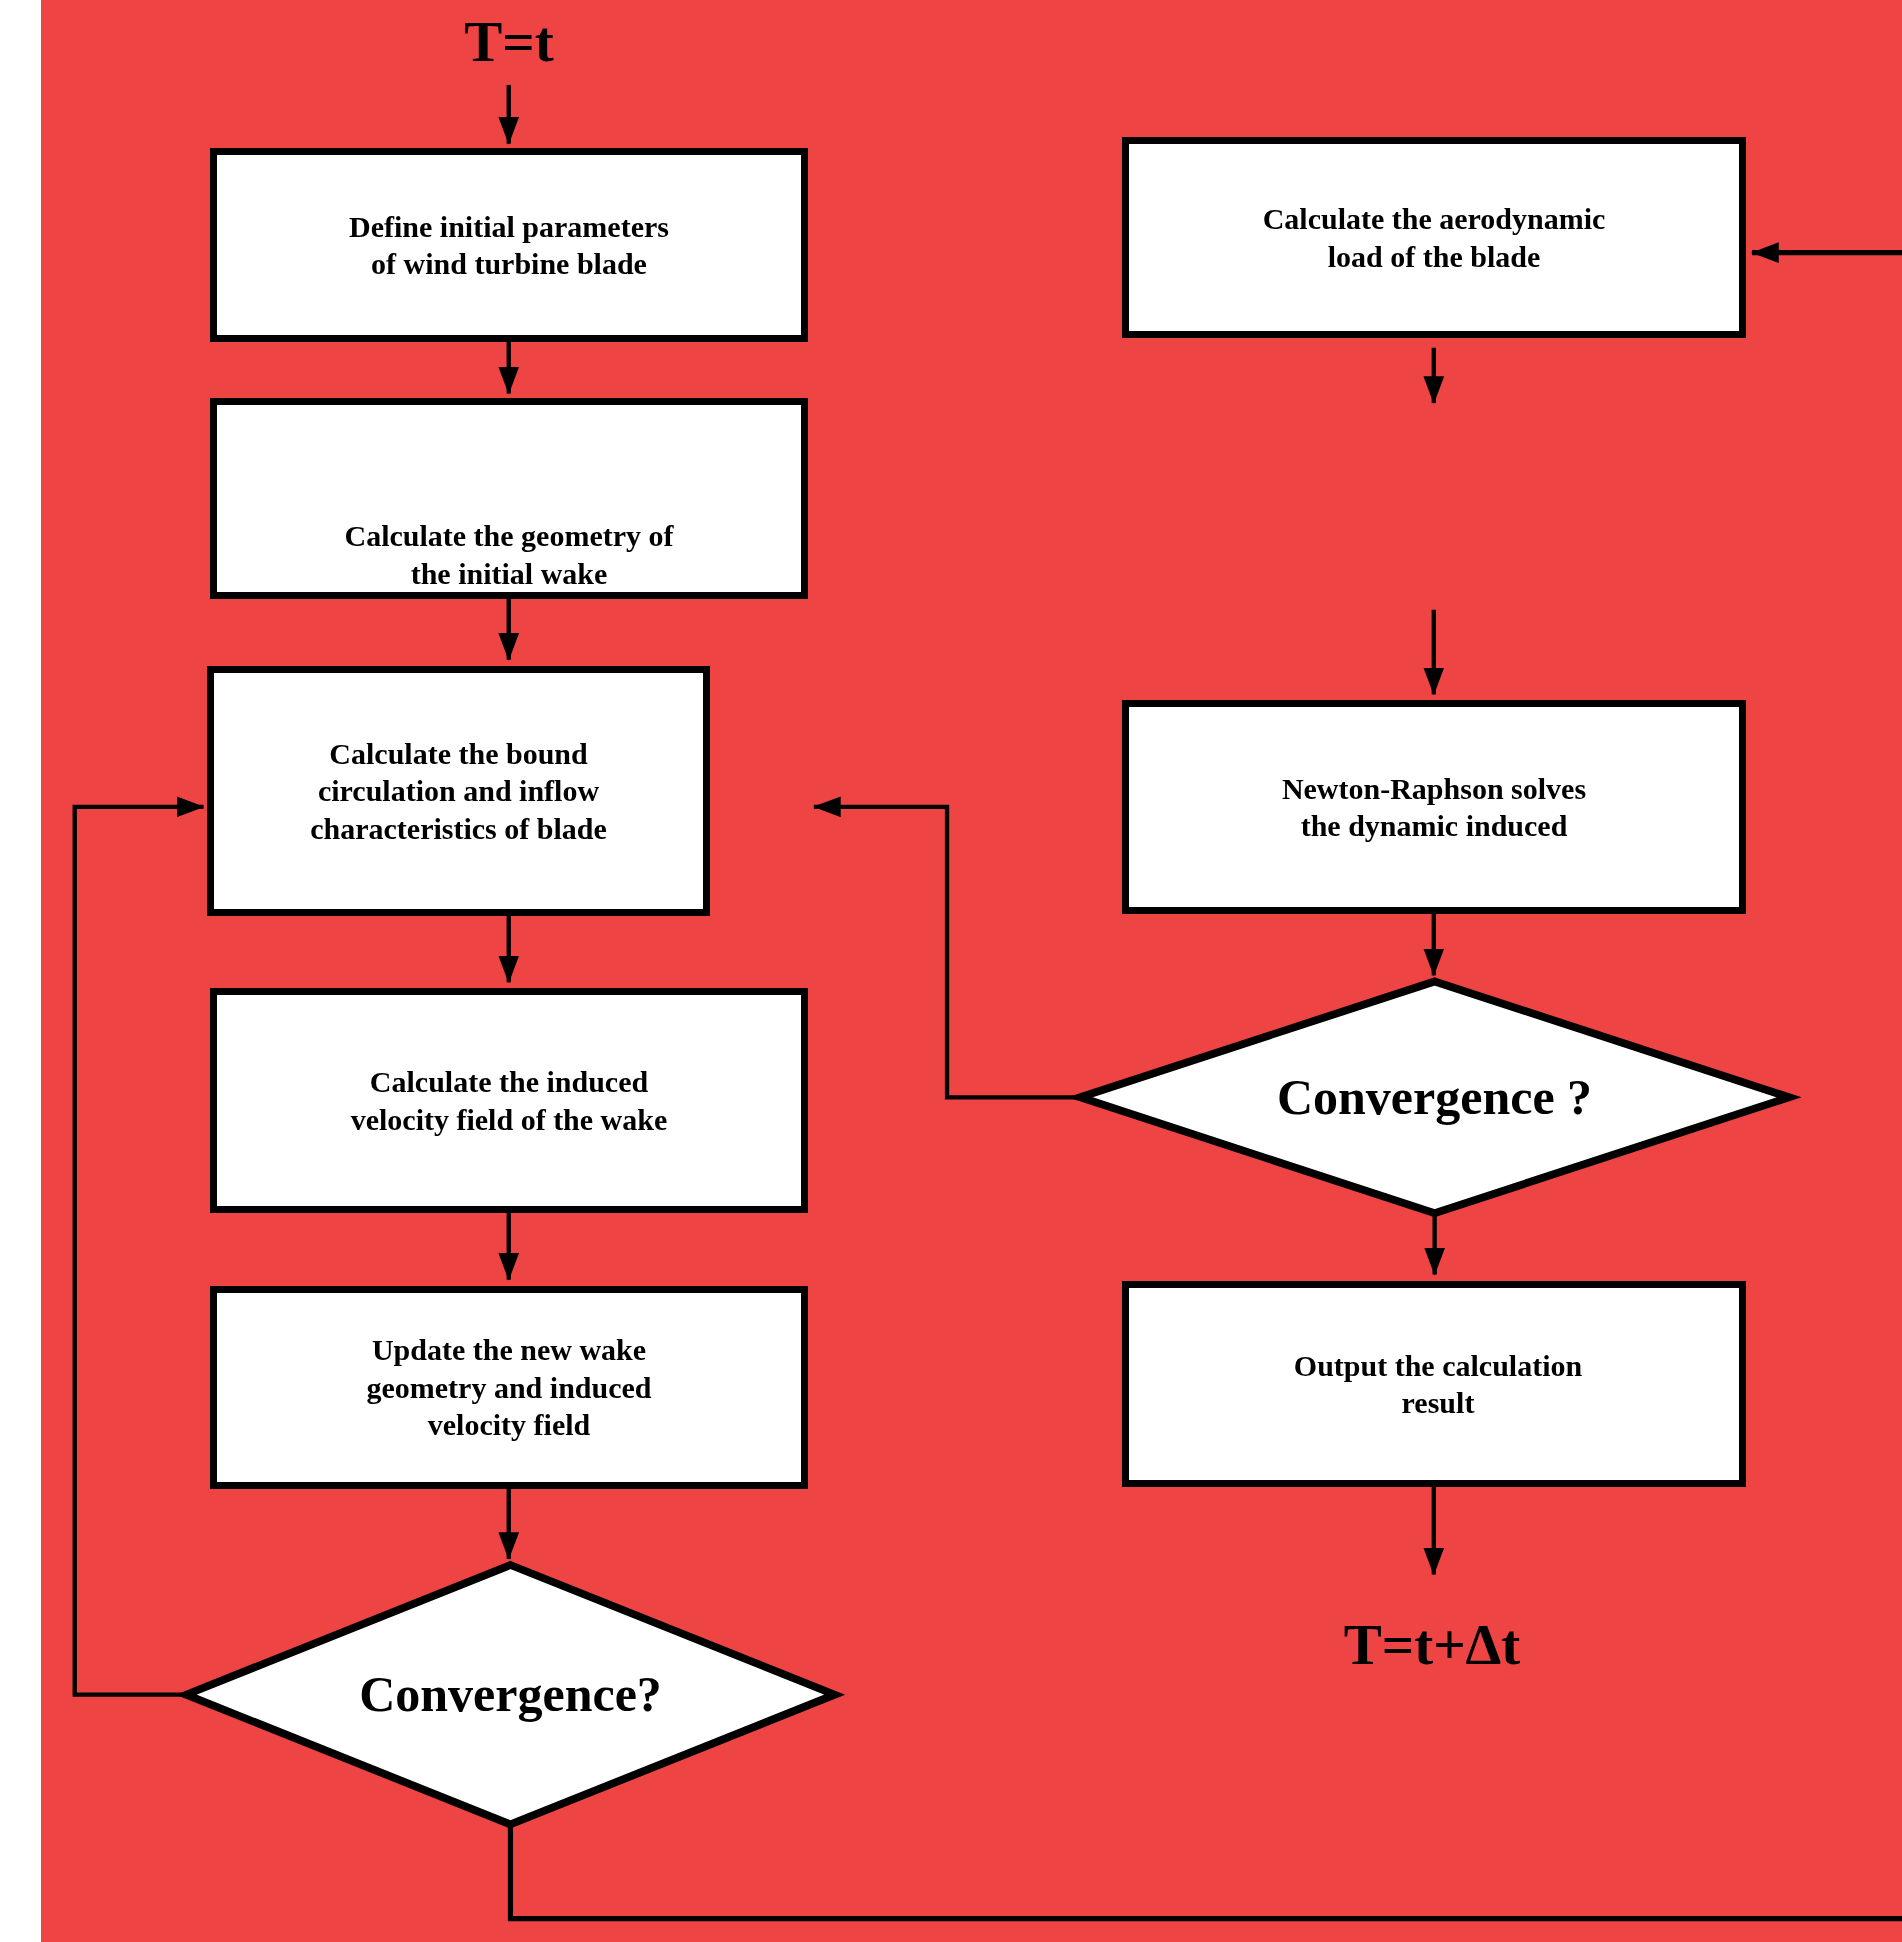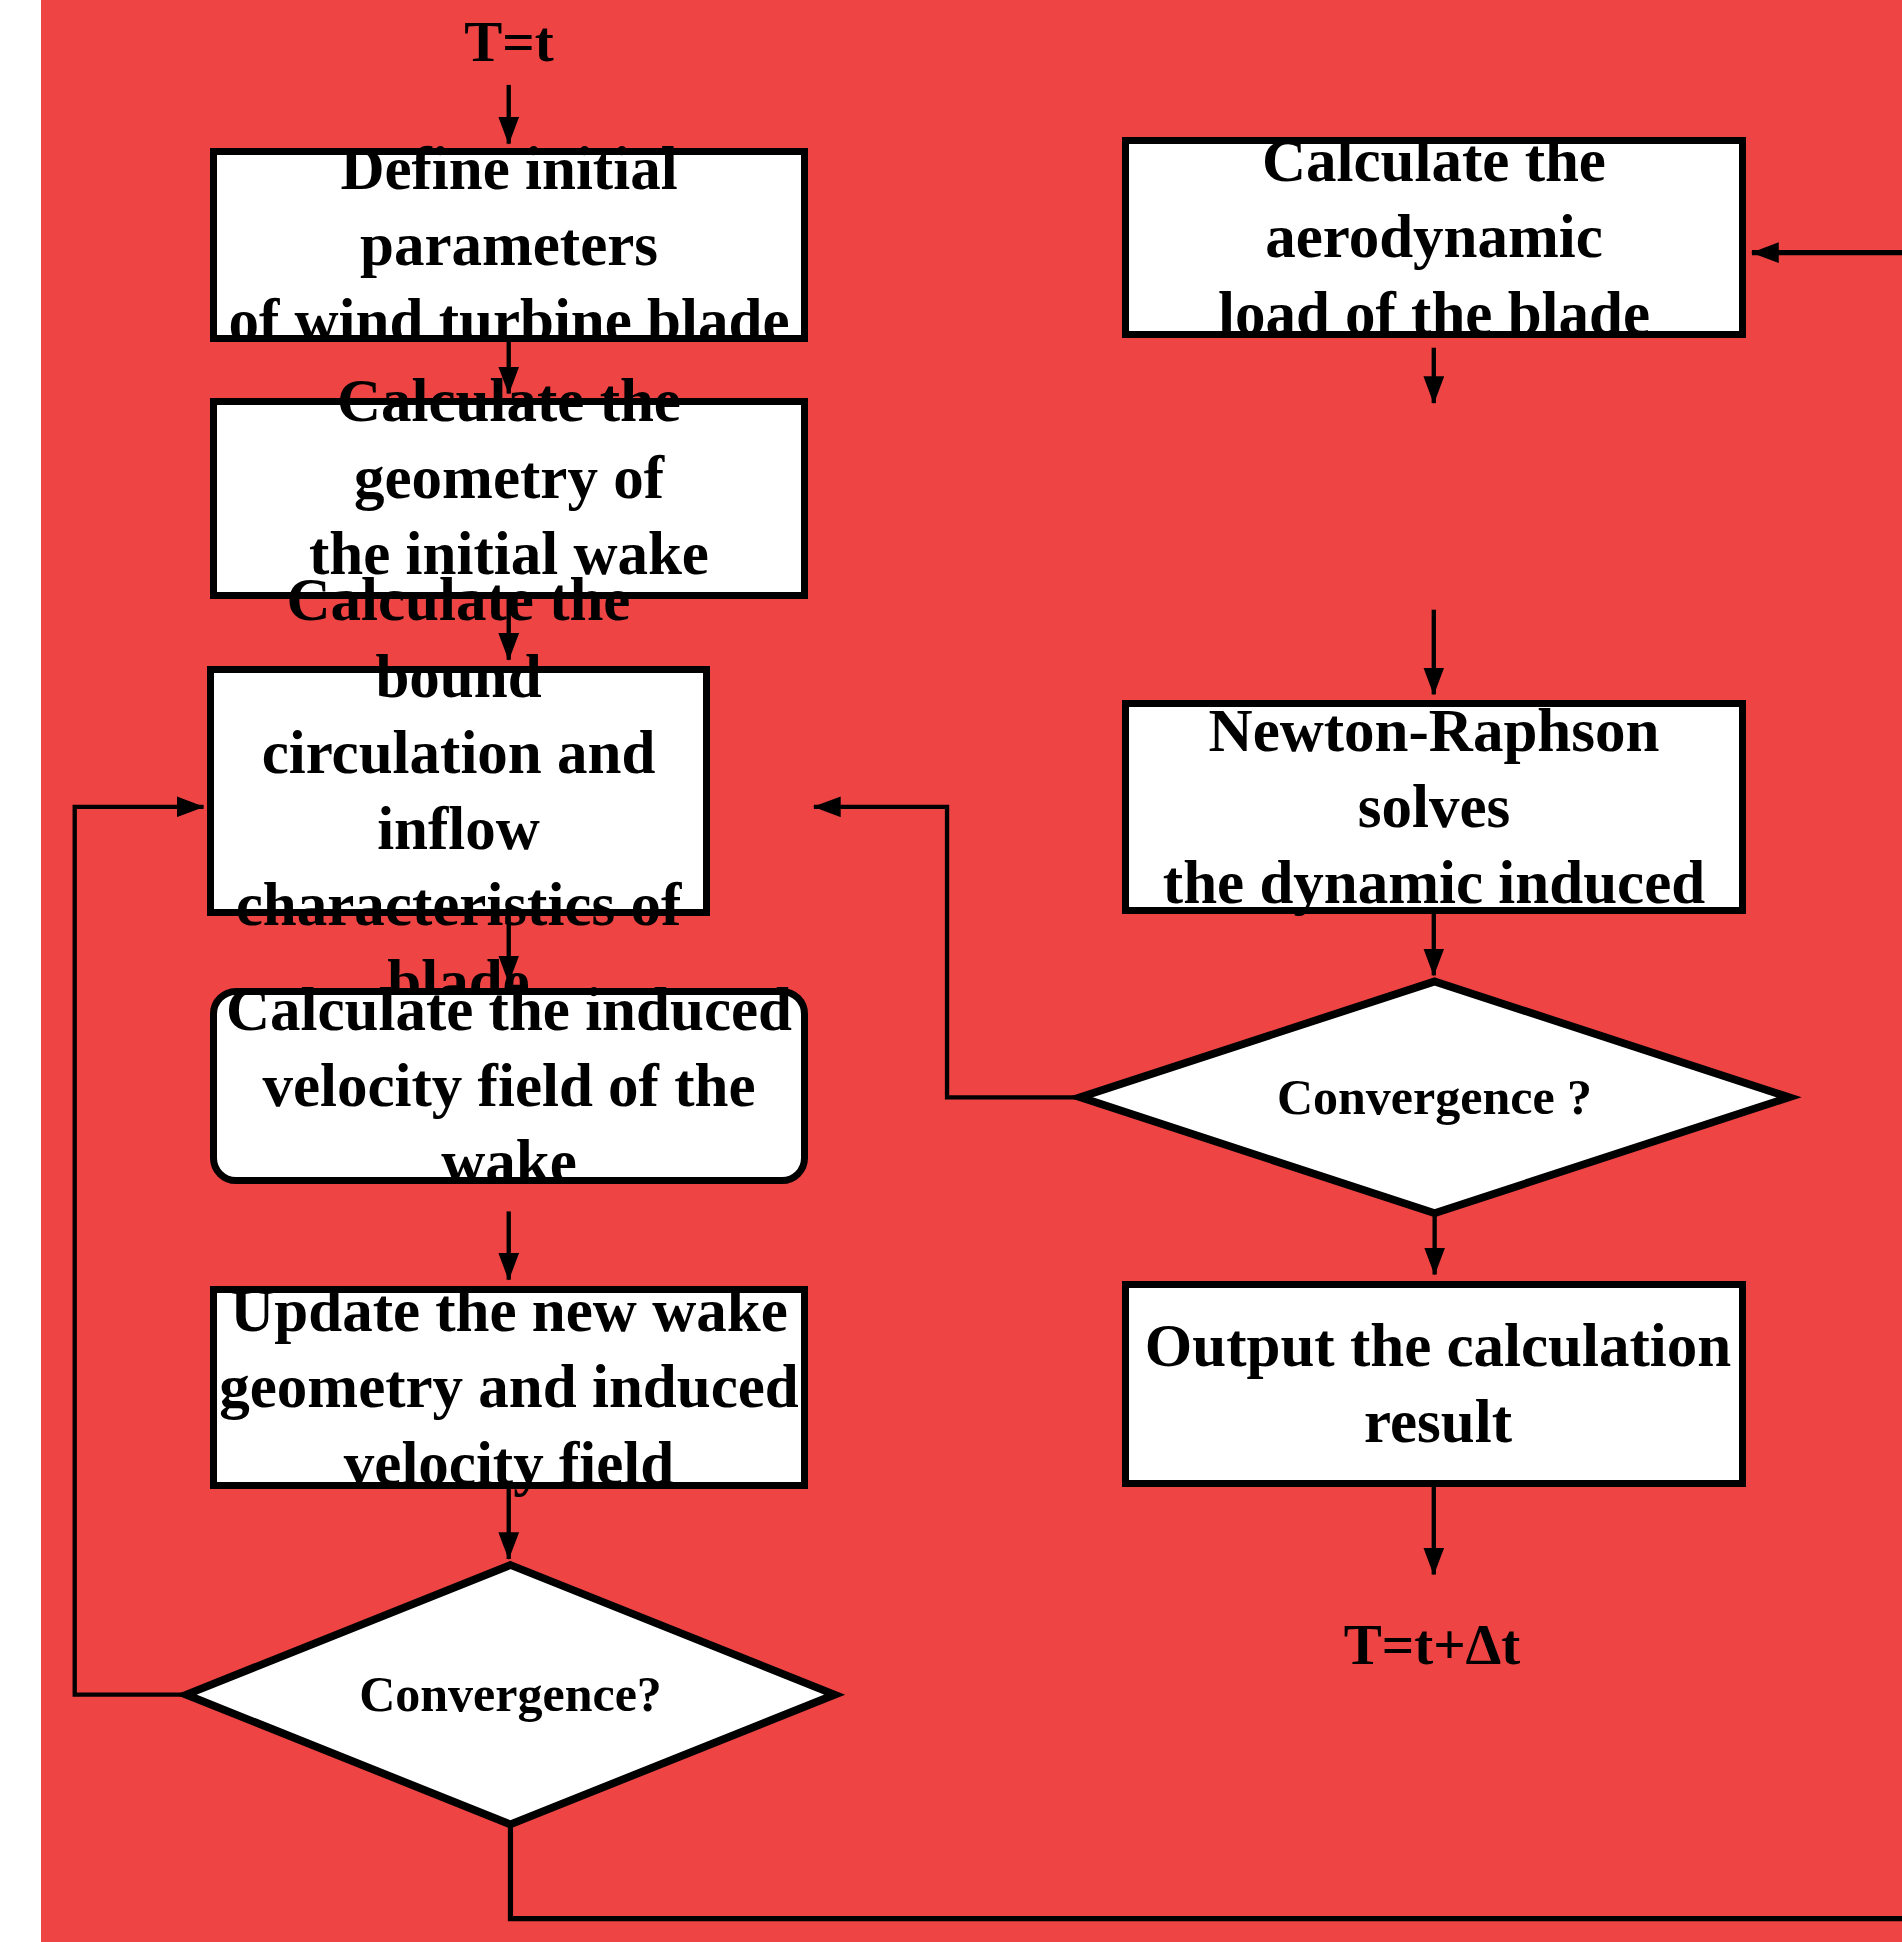--- a/index.html
+++ b/index.html
@@ -28,21 +28,21 @@
     box-sizing: border-box;
     border: 7.8px solid #000000;
     background: #ffffff;
     display: flex;
     align-items: center;
     justify-content: center;
     text-align: center;
   }
   .node-text, .diamond-text, .float-label {
     font-weight: 700;
-    font-size: 61px;
+    font-size: 30px;
     line-height: 1.25;
     white-space: pre-line;
     letter-spacing: 0px;
   }
   .diamond-label {
     position: absolute;
     display: flex;
     align-items: center;
     justify-content: center;
     background: transparent;
@@ -114,21 +114,21 @@
     <span class="node-text">Calculate the geometry of
 the initial wake</span>
   </div>
 
   <div class="node" style="left:166px; top:666px; width:503px; height:250px;">
     <span class="node-text">Calculate the bound
 circulation and inflow
 characteristics of blade</span>
   </div>
 
-  <div class="node" style="left:169px; top:988px; width:598px; height:196px;border-radius:26px;">
+  <div class="node" style="left:169px; top:988px; width:598px; height:225px;">
     <span class="node-text">Calculate the induced
 velocity field of the wake</span>
   </div>
 
   <div class="node" style="left:169px; top:1286px; width:598px; height:203px;">
     <span class="node-text">Update the new wake
 geometry and induced
 velocity field</span>
   </div>
 

